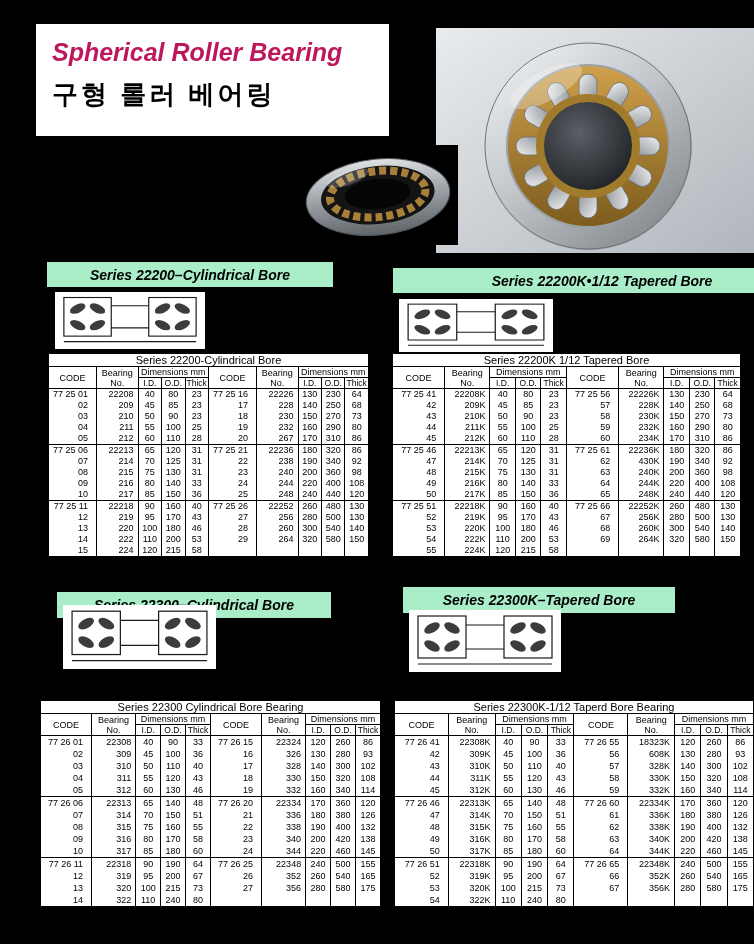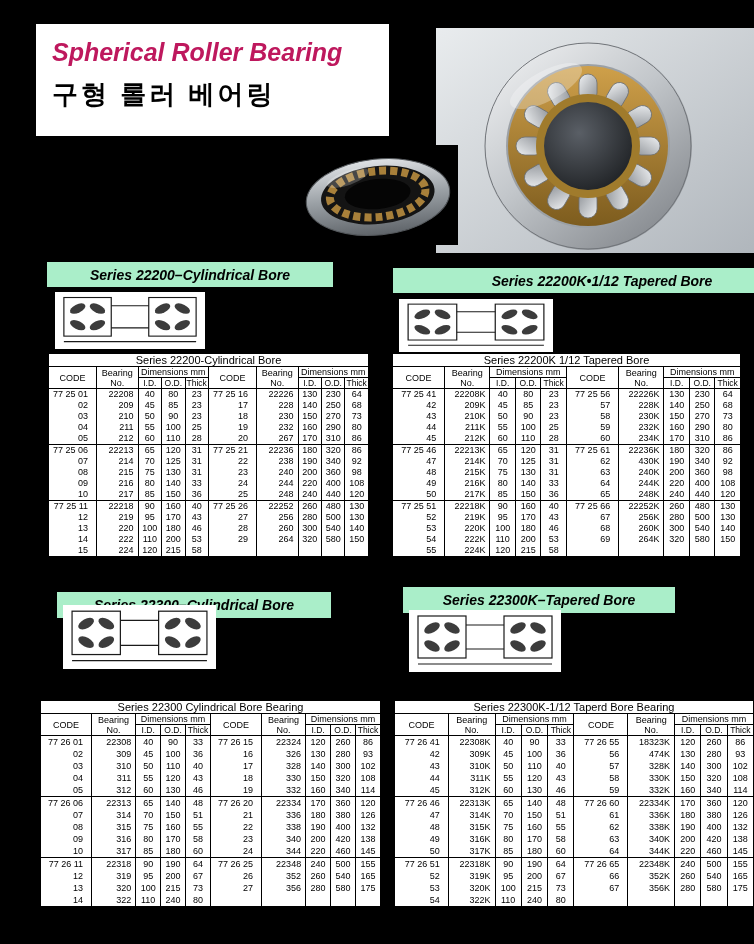--- a/index.html
+++ b/index.html
@@ -1030,21 +1030,21 @@
             </td>
             <td class="bd c0">
               <div class="ln">77 26 55</div>
               <div class="ln">56</div>
               <div class="ln">57</div>
               <div class="ln">58</div>
               <div class="ln">59</div>
             </td>
             <td class="bd c1">
               <div class="ln">18323K</div>
-              <div class="ln">474K</div>
+              <div class="ln">608K</div>
               <div class="ln">328K</div>
               <div class="ln">330K</div>
               <div class="ln">332K</div>
             </td>
             <td class="bd cd">
               <div class="ln">120</div>
               <div class="ln">130</div>
               <div class="ln">140</div>
               <div class="ln">150</div>
               <div class="ln">160</div>

